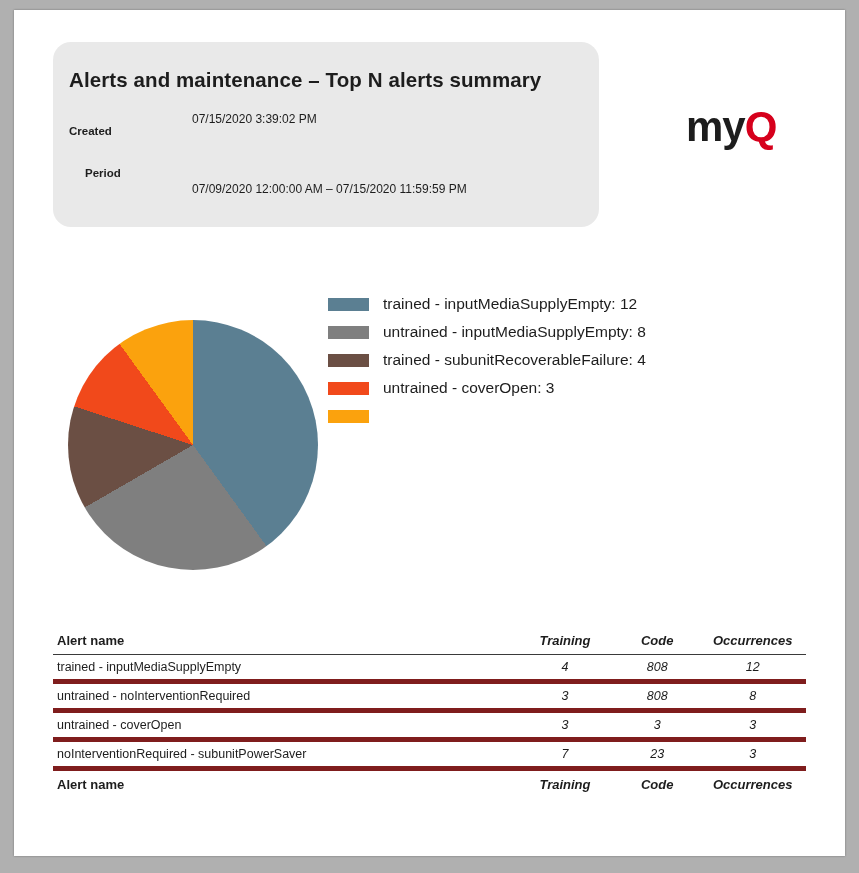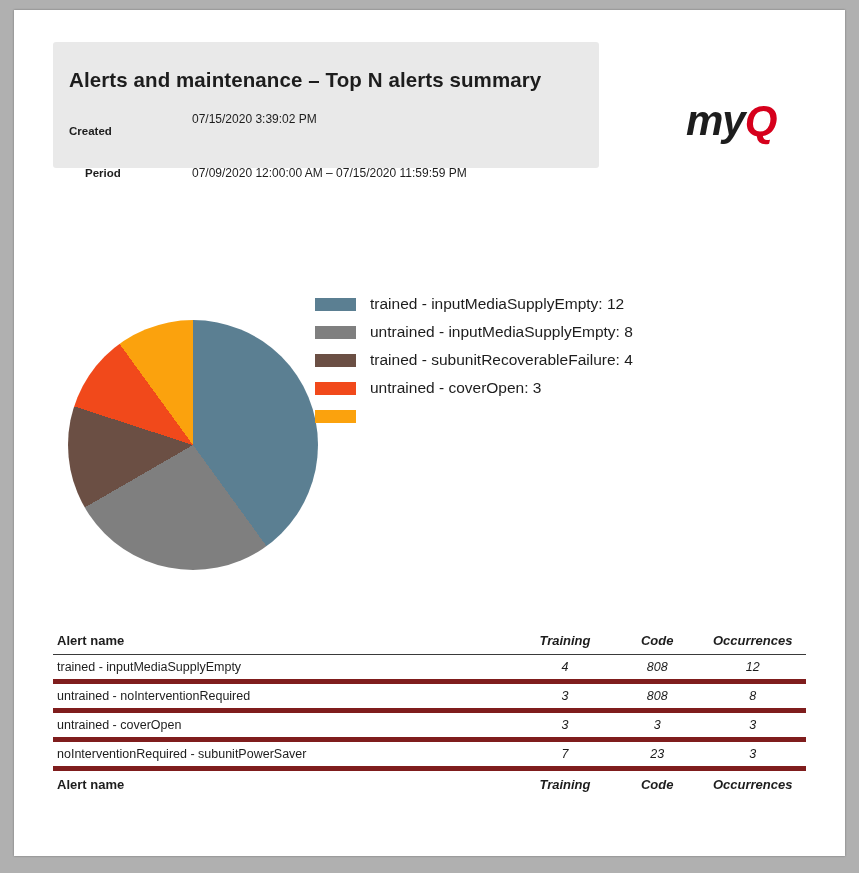--- a/index.html
+++ b/index.html
@@ -21,23 +21,23 @@
     height: 846px;
     background: #ffffff;
     box-shadow: 0 0 2px rgba(0,0,0,0.35);
   }
   
   .header-card {
     position: absolute;
     left: 39px;
     top: 32px;
     width: 546px;
-    height: 126px;
+    height: 185px;
     background: #e9e9e9;
-    border-radius: 3px;
+    border-radius: 18px;
   }
   .report-title {
     position: absolute;
     left: 16px;
     top: 26px;
     font-size: 20.5px;
     font-weight: bold;
     color: #1d1d1d;
     letter-spacing: 0.1px;
     white-space: nowrap;
@@ -50,30 +50,29 @@
   }
   .meta-value {
     position: absolute;
     font-size: 12px;
     color: #1d1d1d;
     white-space: nowrap;
   }
   .meta-label.created { left: 16px; top: 83px; }
   .meta-value.created { left: 139px; top: 70px; }
   .meta-label.period  { left: 16px; top: 125px; padding-left: 16px; }
-  .meta-value.period  { left: 139px; top: 124px; }
+  .meta-value.period  { left: 139px; top: 140px; }
 
   
   .logo {
     position: absolute;
     left: 672px;
-    top: 88px;
+    top: 94px;
     width: 120px;
     height: 46px;
-    font-style: italic;
   }
   .logo-text {
     font-size: 42px;
     font-weight: bold;
     color: #1d1d1d;
     letter-spacing: -1px;
     line-height: 46px;
   }
   .logo-q {
     color: #d6001c;
@@ -94,21 +93,21 @@
     width: 250px;
     height: 250px;
   }
   .pie {
     width: 250px;
     height: 250px;
     border-radius: 50%;
   }
   .legend {
     position: absolute;
-    left: 262px;
+    left: 275px;
     top: 25px;
   }
   .legend-row {
     display: flex;
     align-items: center;
     height: 28px;
     margin-bottom: 0px;
   }
   .legend-swatch {
     width: 41px;

